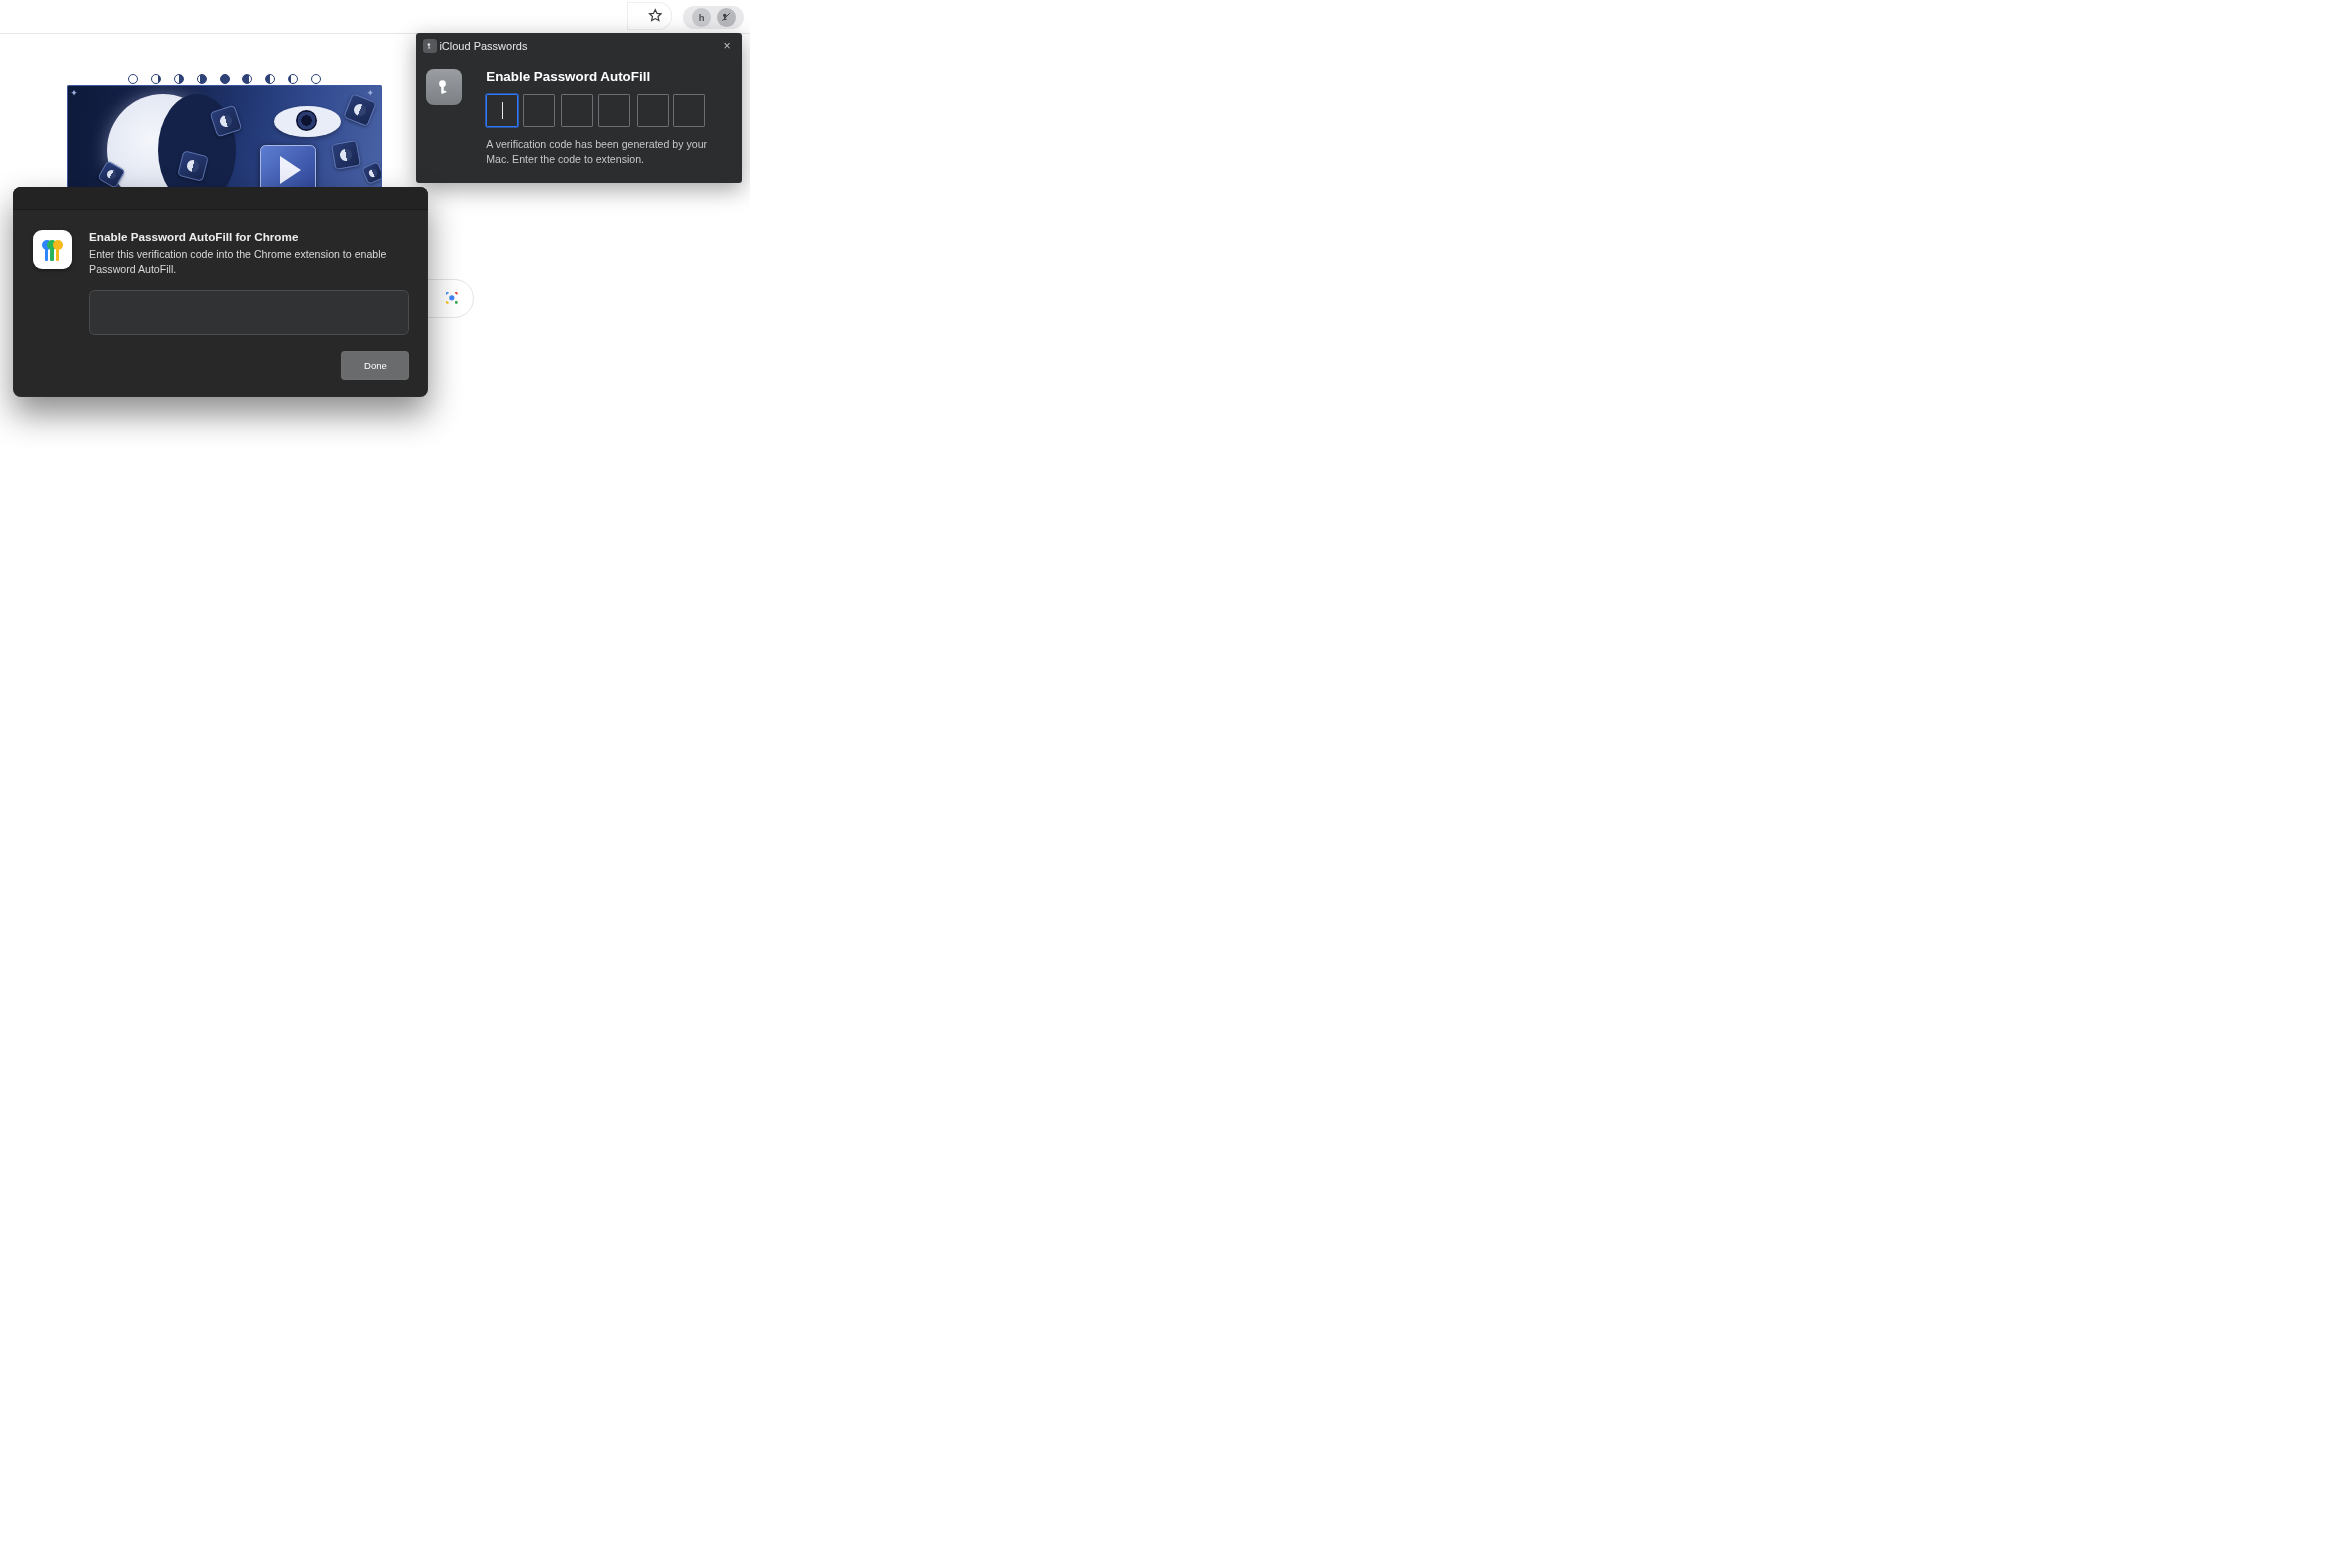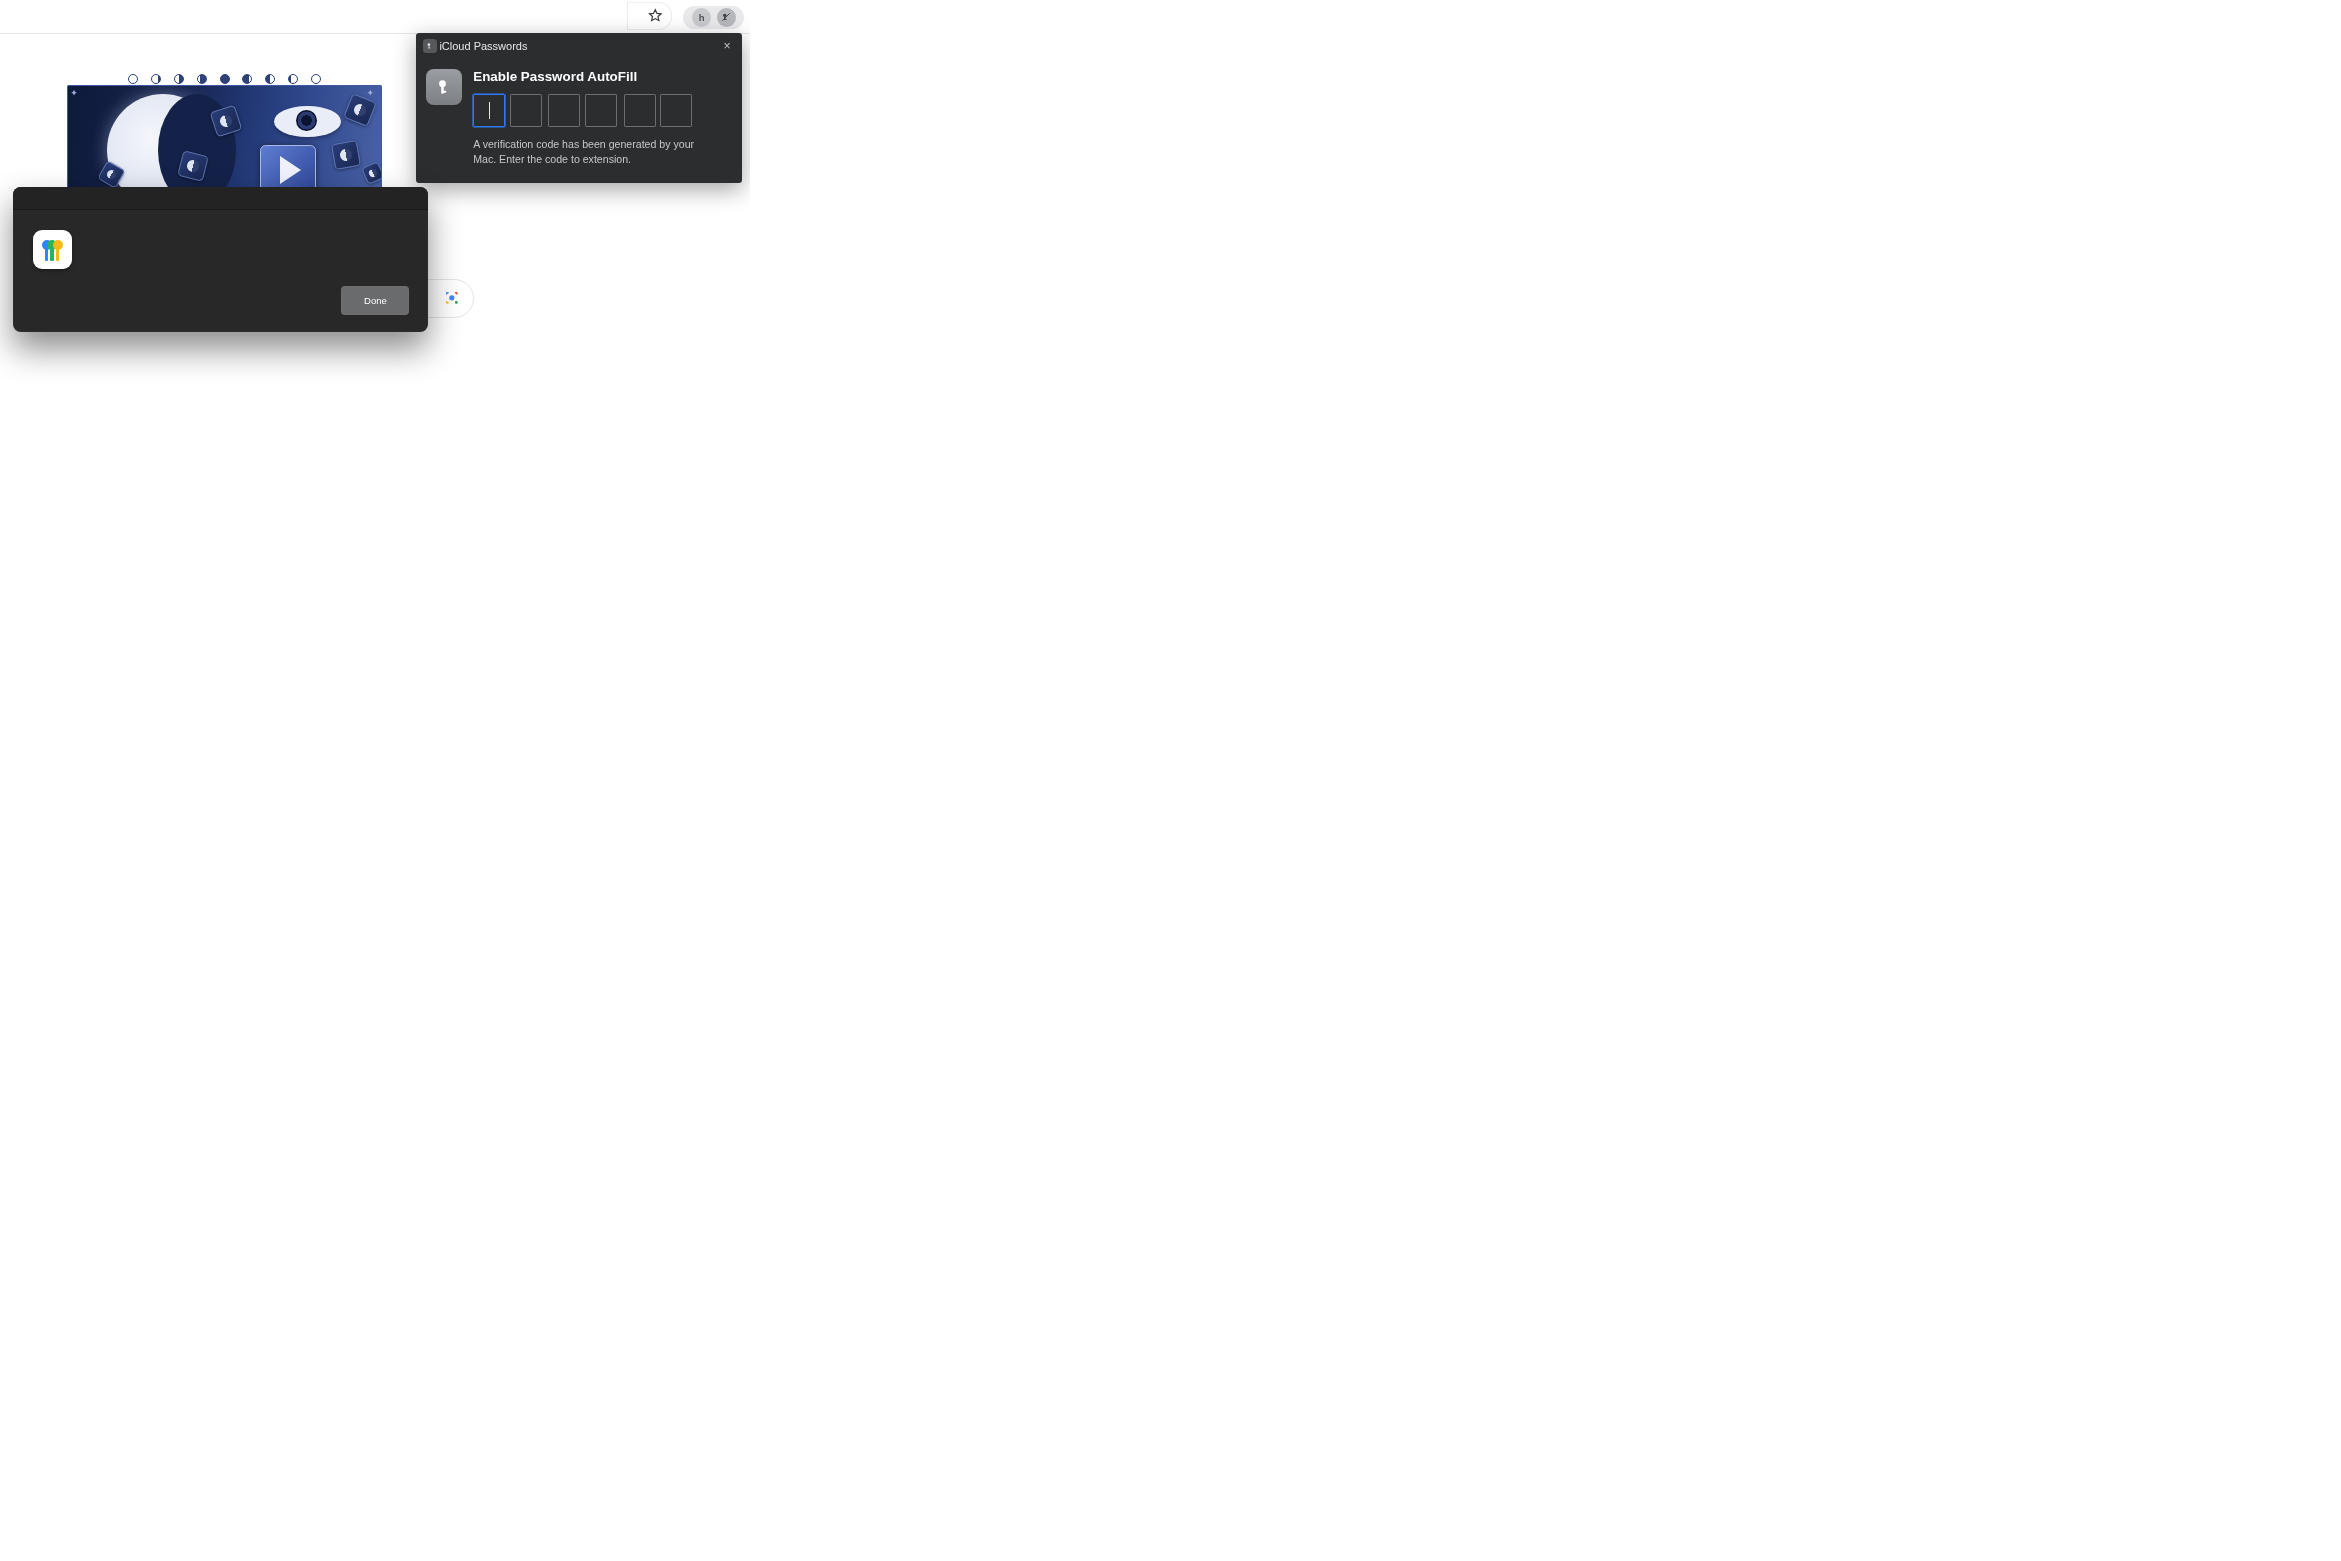--- a/index.html
+++ b/index.html
@@ -219,21 +219,21 @@
   }
   .ext-popup-header .close{
     width:14.5px;height:14.5px;
     display:flex;align-items:center;justify-content:center;
     cursor:pointer;
     color:#c0c2c5;
     font-size: 12.3px;
     border-radius:2.2px;
   }
   .ext-popup-body{
-    display:flex; gap:11px;
+    display:flex; gap:24px;
     padding: 10px 14.5px 15.6px 10px;
   }
   .ext-popup-body .app-icon{
     width:36px;height:36px;
     border-radius:7.8px;
     background: linear-gradient(180deg,#9a9da2 0%, #7c8085 100%);
     display:flex;align-items:center;justify-content:center;
     flex:none;
   }
   .ext-popup-body .app-icon svg{width:18px;height:18px;}
@@ -468,18 +468,23 @@
 <div class="sys-dialog">
   <div class="sys-titlebar"></div>
   <div class="sys-body">
     <div class="sys-icon">
       <div class="keyset">
         <span class="k b"></span>
         <span class="k g"></span>
         <span class="k y"></span>
       </div>
     </div>
+    <div class="sys-content">
+      <div class="sys-heading">Enable Password AutoFill for Chrome</div>
+      <div class="sys-sub">Enter this verification code into the Chrome extension to enable Password AutoFill.</div>
+      <div class="sys-input"></div>
+    </div>
   </div>
   <div class="sys-footer">
     <button class="sys-button">Done</button>
   </div>
 </div>
 
 
 </body></html>

